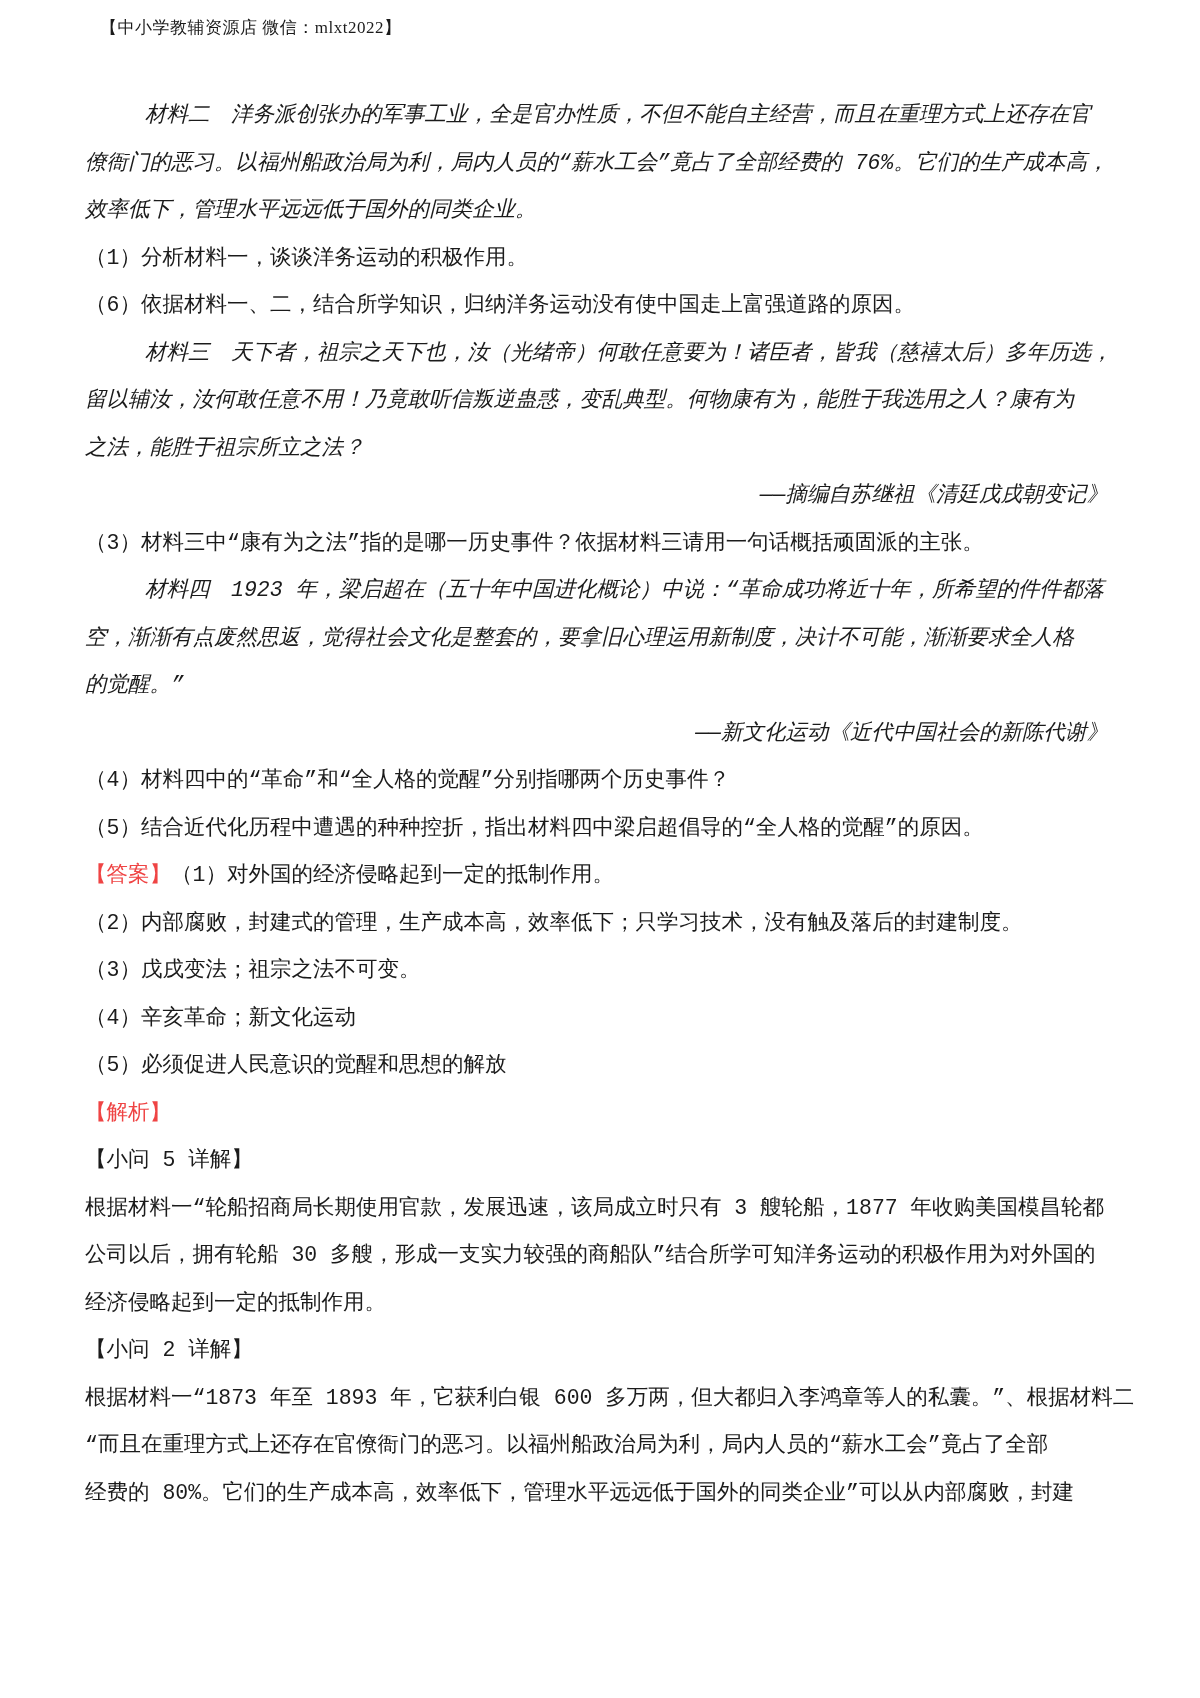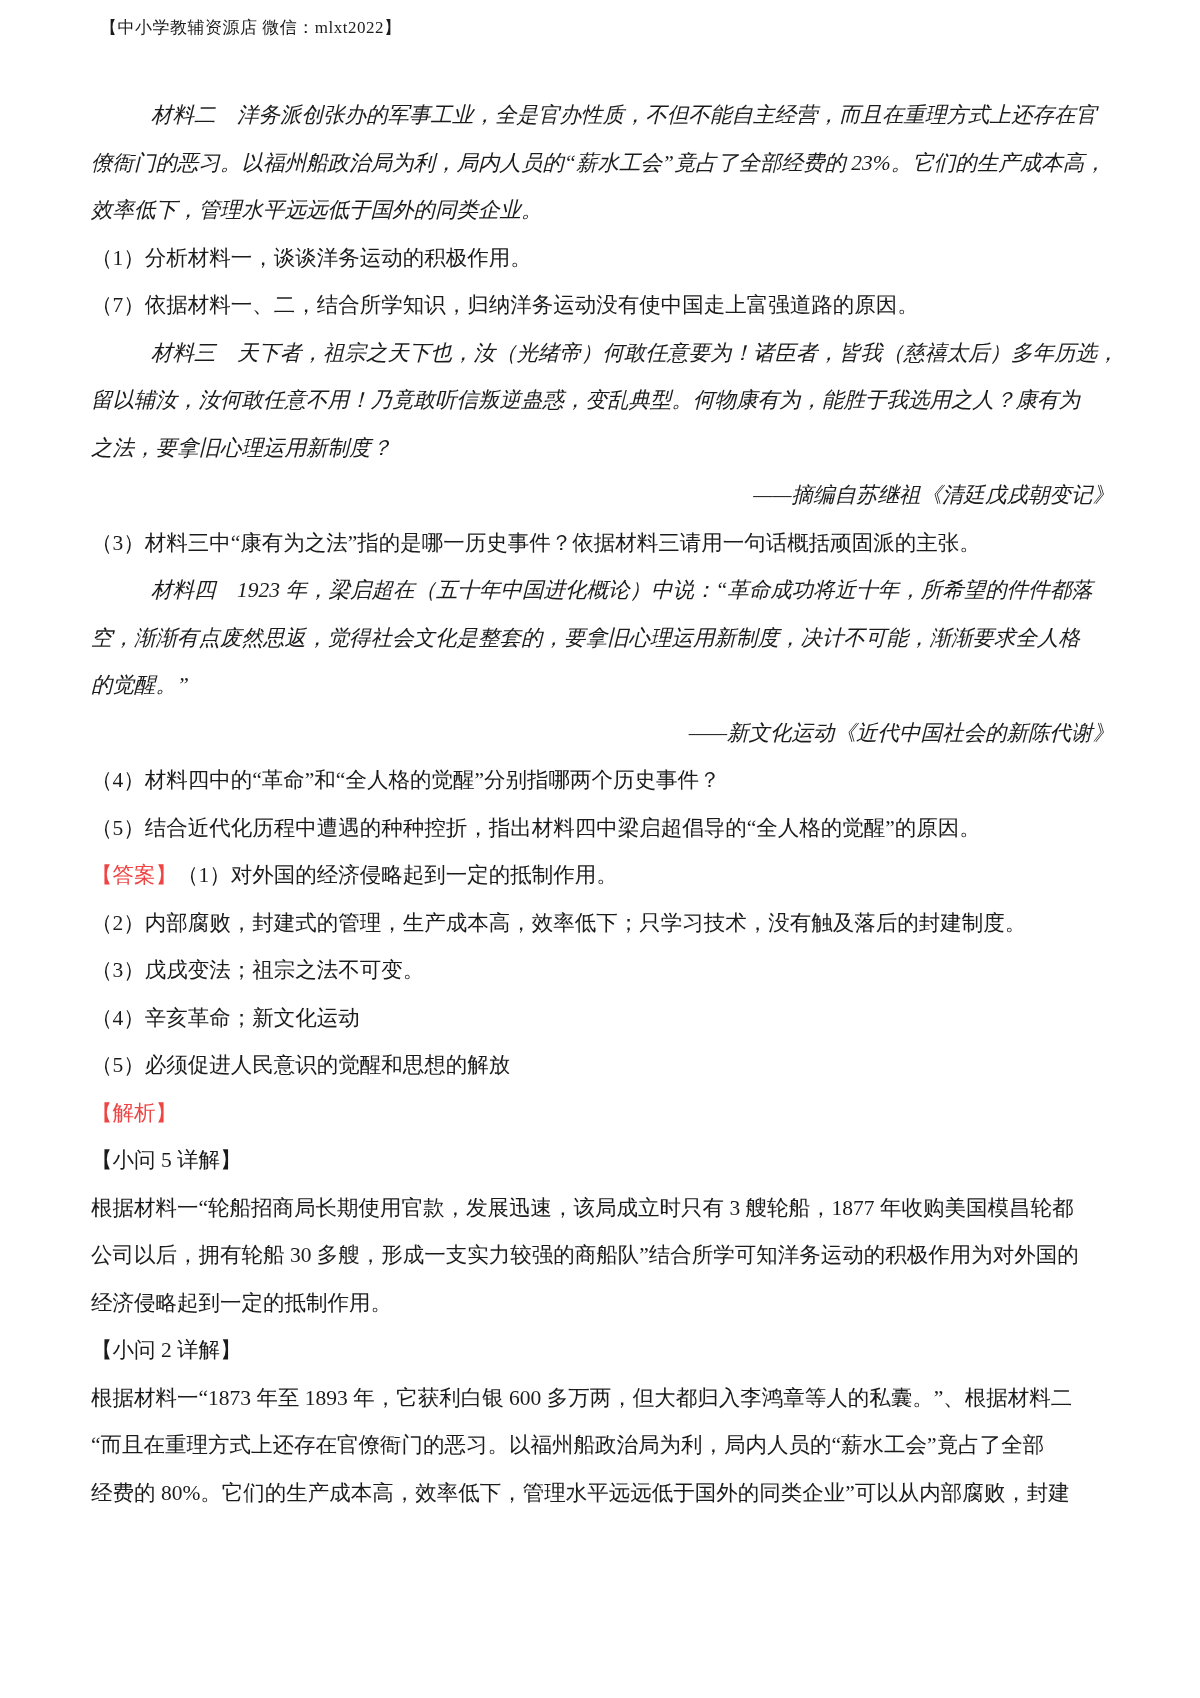--- a/index.html
+++ b/index.html
@@ -20,23 +20,24 @@
   .brand {
     position: absolute;
     left: 100px;
     top: 16px;
     font-size: 17px;
     letter-spacing: 0.5px;
     white-space: nowrap;
   }
   .content {
     position: absolute;
-    left: 91px;
+    left: 85px;
     top: 92px;
     width: 1033px;
+    font-family: Liberation Mono, monospace;
   }
   .line {
     height: 47.5px;
     line-height: 47.5px;
     font-size: 21.5px;
     white-space: nowrap;
     overflow: visible;
   }
   .kai {
     font-style: italic;
@@ -54,27 +55,27 @@
 </style>
 </head>
 <body>
 
 <div class="page">
 
   <div class="brand">【中小学教辅资源店 微信：mlxt2022】</div>
 
   <div class="content">
     <div class="line kai indent">材料二　洋务派创张办的军事工业，全是官办性质，不但不能自主经营，而且在重理方式上还存在官</div>
-    <div class="line kai">僚衙门的恶习。以福州船政治局为利，局内人员的“薪水工会”竟占了全部经费的 23%。它们的生产成本高，</div>
+    <div class="line kai">僚衙门的恶习。以福州船政治局为利，局内人员的“薪水工会”竟占了全部经费的 76%。它们的生产成本高，</div>
     <div class="line kai">效率低下，管理水平远远低于国外的同类企业。</div>
     <div class="line">（1）分析材料一，谈谈洋务运动的积极作用。</div>
-    <div class="line">（7）依据材料一、二，结合所学知识，归纳洋务运动没有使中国走上富强道路的原因。</div>
+    <div class="line">（6）依据材料一、二，结合所学知识，归纳洋务运动没有使中国走上富强道路的原因。</div>
     <div class="line kai indent">材料三　天下者，祖宗之天下也，汝（光绪帝）何敢任意要为！诸臣者，皆我（慈禧太后）多年历选，</div>
     <div class="line kai">留以辅汝，汝何敢任意不用！乃竟敢听信叛逆蛊惑，变乱典型。何物康有为，能胜于我选用之人？康有为</div>
-    <div class="line kai">之法，要拿旧心理运用新制度？</div>
+    <div class="line kai">之法，能胜于祖宗所立之法？</div>
     <div class="line kai src">——摘编自苏继祖《清廷戊戌朝变记》</div>
     <div class="line">（3）材料三中“康有为之法”指的是哪一历史事件？依据材料三请用一句话概括顽固派的主张。</div>
     <div class="line kai indent">材料四　1923 年，梁启超在（五十年中国进化概论）中说：“革命成功将近十年，所希望的件件都落</div>
     <div class="line kai">空，渐渐有点废然思返，觉得社会文化是整套的，要拿旧心理运用新制度，决计不可能，渐渐要求全人格</div>
     <div class="line kai">的觉醒。”</div>
     <div class="line kai src">——新文化运动《近代中国社会的新陈代谢》</div>
     <div class="line">（4）材料四中的“革命”和“全人格的觉醒”分别指哪两个历史事件？</div>
     <div class="line">（5）结合近代化历程中遭遇的种种控折，指出材料四中梁启超倡导的“全人格的觉醒”的原因。</div>
     <div class="line"><span class="blue">【答案】</span><span>（1）对外国的经济侵略起到一定的抵制作用。</span></div>
     <div class="line">（2）内部腐败，封建式的管理，生产成本高，效率低下；只学习技术，没有触及落后的封建制度。</div>

